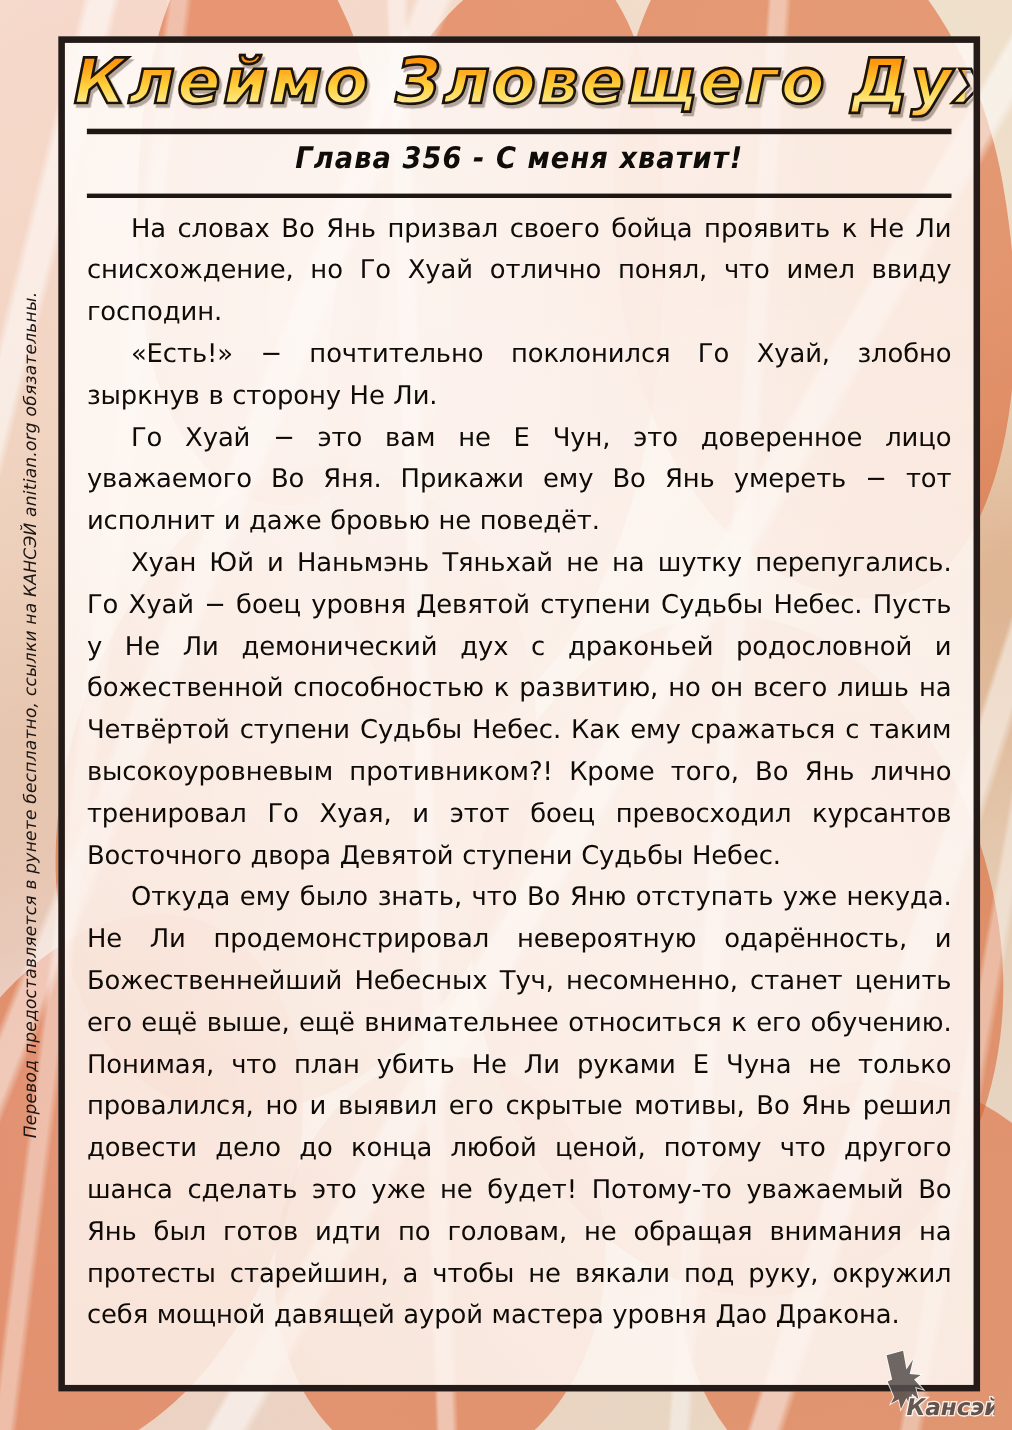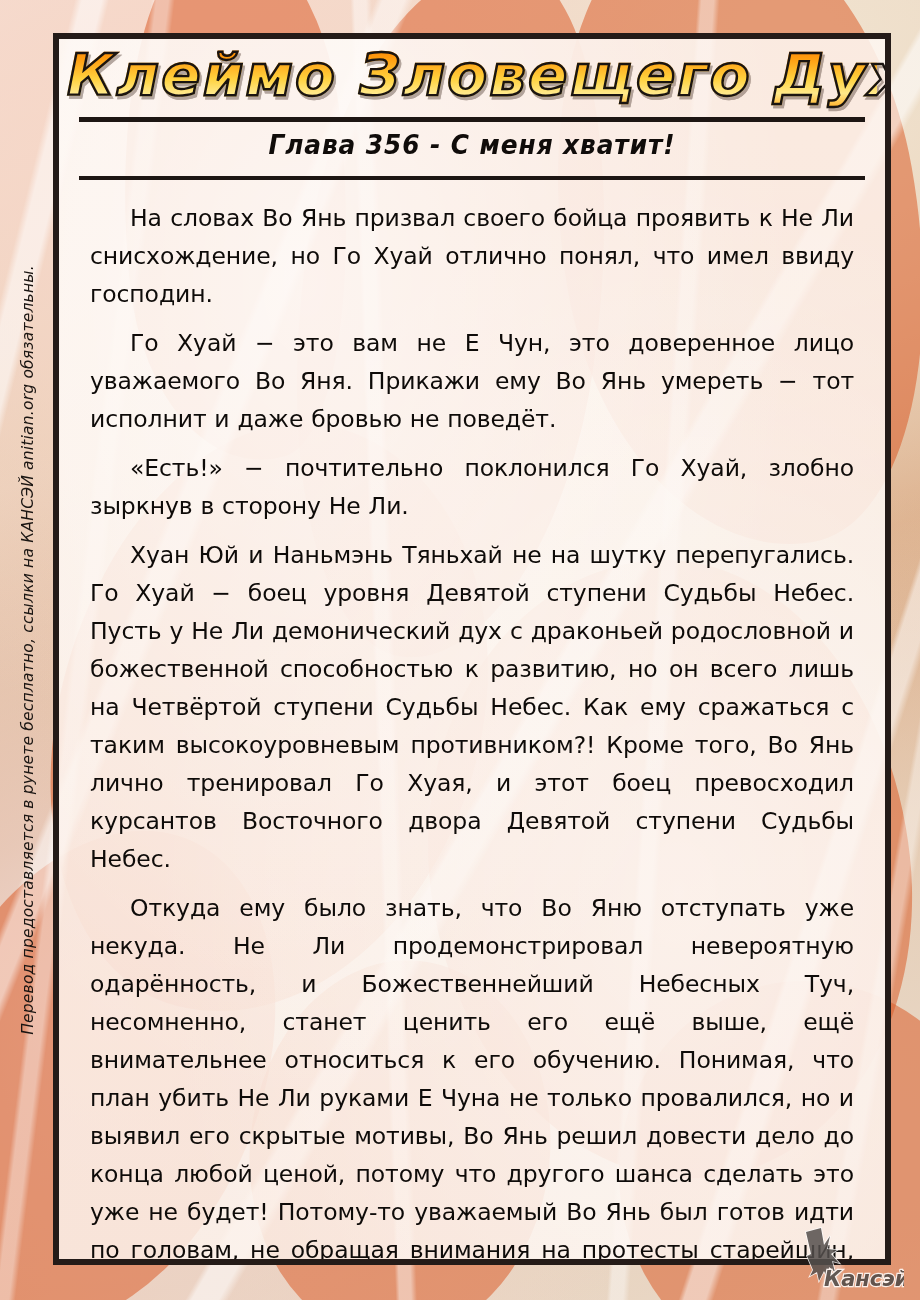--- a/index.html
+++ b/index.html
@@ -144,21 +144,21 @@
     padding: 8px 4px 0 4px;
     font-family: "DejaVu Sans", sans-serif;
     font-size: 23.5px;
     line-height: 38px;
     color: #0e0b09;
     text-align: justify;
     letter-spacing: -.1px;
     word-spacing: .5px;
   }
   #body p {
-    margin: 11px;
+    margin: 0;
     text-indent: 40px;
   }
 
   
   #credit {
     position: absolute;
     left: 6px;
     top: 0;
     width: 44px;
     height: 1300px;
@@ -218,22 +218,22 @@
       <h1 id="title">Клеймо Зловещего Духа</h1>
 
       <div class="rule"></div>
 
       <div id="chapter">Глава 356 - С меня хватит!</div>
 
       <div class="rule thin"></div>
 
       <div id="body">
         <p>На словах Во Янь призвал своего бойца проявить к Не Ли снисхождение, но Го Хуай отлично понял, что имел ввиду господин.</p>
+        <p>«Есть!» − почтительно поклонился Го Хуай, злобно зыркнув в сторону Не Ли.</p>
         <p>Го Хуай − это вам не Е Чун, это доверенное лицо уважаемого Во Яня. Прикажи ему Во Янь умереть − тот исполнит и даже бровью не поведёт.</p>
-        <p>«Есть!» − почтительно поклонился Го Хуай, злобно зыркнув в сторону Не Ли.</p>
         <p>Хуан Юй и Наньмэнь Тяньхай не на шутку перепугались. Го Хуай − боец уровня Девятой ступени Судьбы Небес. Пусть у Не Ли демонический дух с драконьей родословной и божественной способностью к развитию, но он всего лишь на Четвёртой ступени Судьбы Небес. Как ему сражаться с таким высокоуровневым противником?! Кроме того, Во Янь лично тренировал Го Хуая, и этот боец превосходил курсантов Восточного двора Девятой ступени Судьбы Небес.</p>
         <p>Откуда ему было знать, что Во Яню отступать уже некуда. Не Ли продемонстрировал невероятную одарённость, и Божественнейший Небесных Туч, несомненно, станет ценить его ещё выше, ещё внимательнее относиться к его обучению. Понимая, что план убить Не Ли руками Е Чуна не только провалился, но и выявил его скрытые мотивы, Во Янь решил довести дело до конца любой ценой, потому что другого шанса сделать это уже не будет! Потому-то уважаемый Во Янь был готов идти по головам, не обращая внимания на протесты старейшин, а чтобы не вякали под руку, окружил себя мощной давящей аурой мастера уровня Дао Дракона.</p>
 
       </div>
 
     </div>
   </div>
 
   <svg id="signature" viewBox="0 0 110 70" aria-hidden="true">
     <g fill="#55504e" stroke="#ffffff" stroke-width="1.6" paint-order="stroke fill">

